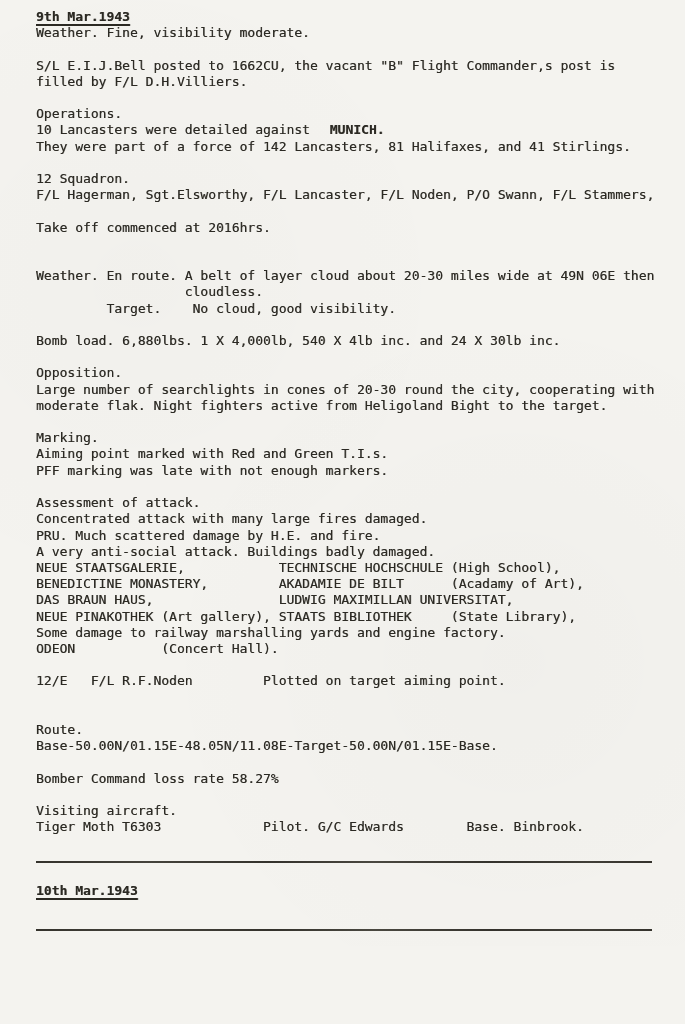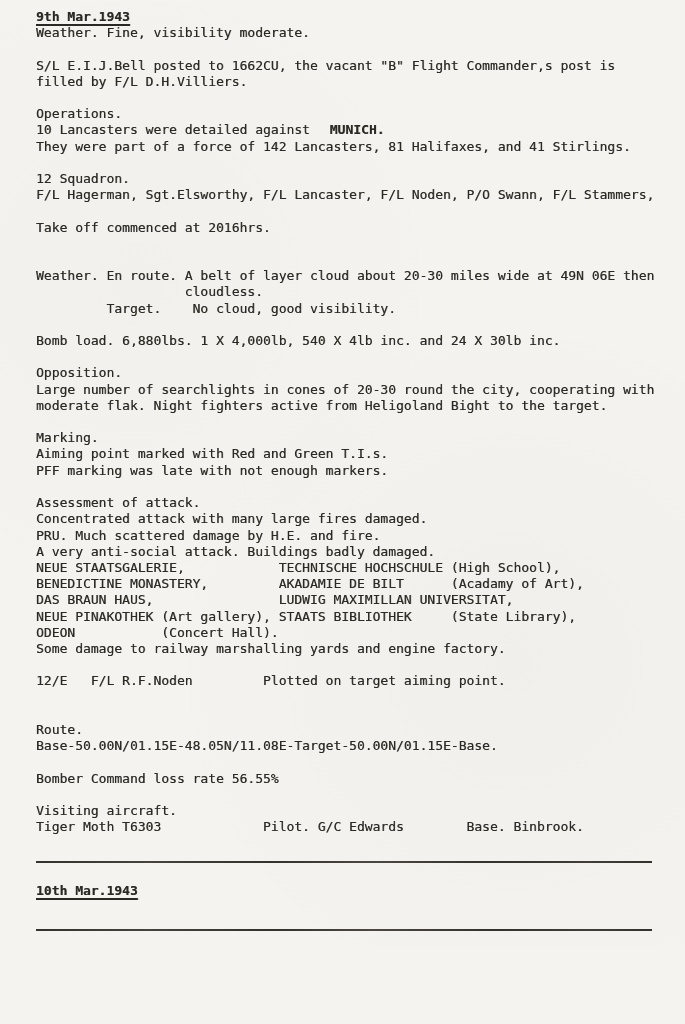--- a/index.html
+++ b/index.html
@@ -88,30 +88,30 @@
         <div class="line"><span>PFF marking was late with not enough markers.</span></div>
         <div class="line">&nbsp;</div>
         <div class="line"><span>Assessment of attack.</span></div>
         <div class="line"><span>Concentrated attack with many large fires damaged.</span></div>
         <div class="line"><span>PRU. Much scattered damage by H.E. and fire.</span></div>
         <div class="line"><span>A very anti-social attack. Buildings badly damaged.</span></div>
         <div class="line"><span>NEUE STAATSGALERIE,            TECHNISCHE HOCHSCHULE (High School),</span></div>
         <div class="line"><span>BENEDICTINE MONASTERY,         AKADAMIE DE BILT      (Acadamy of Art),</span></div>
         <div class="line"><span>DAS BRAUN HAUS,                LUDWIG MAXIMILLAN UNIVERSITAT,</span></div>
         <div class="line"><span>NEUE PINAKOTHEK (Art gallery), STAATS BIBLIOTHEK     (State Library),</span></div>
+        <div class="line"><span>Some damage to railway marshalling yards and engine factory.</span></div>
         <div class="line"><span>ODEON           (Concert Hall).</span></div>
-        <div class="line"><span>Some damage to railway marshalling yards and engine factory.</span></div>
         <div class="line">&nbsp;</div>
         <div class="line"><span>12/E   F/L R.F.Noden         Plotted on target aiming point.</span></div>
         <div class="line">&nbsp;</div>
         <div class="line">&nbsp;</div>
         <div class="line"><span>Route.</span></div>
         <div class="line"><span>Base-50.00N/01.15E-48.05N/11.08E-Target-50.00N/01.15E-Base.</span></div>
         <div class="line">&nbsp;</div>
-        <div class="line"><span>Bomber Command loss rate 56.55%</span></div>
+        <div class="line"><span>Bomber Command loss rate 58.27%</span></div>
         <div class="line">&nbsp;</div>
         <div class="line"><span>Visiting aircraft.</span></div>
         <div class="line"><span>Tiger Moth T6303             Pilot. G/C Edwards        Base. Binbrook.</span></div>
       </div>
   </section>
 
   <div class="sep"></div>
 
   <section>
     <div class="line heading"><span class="u">10th Mar.1943</span></div>

